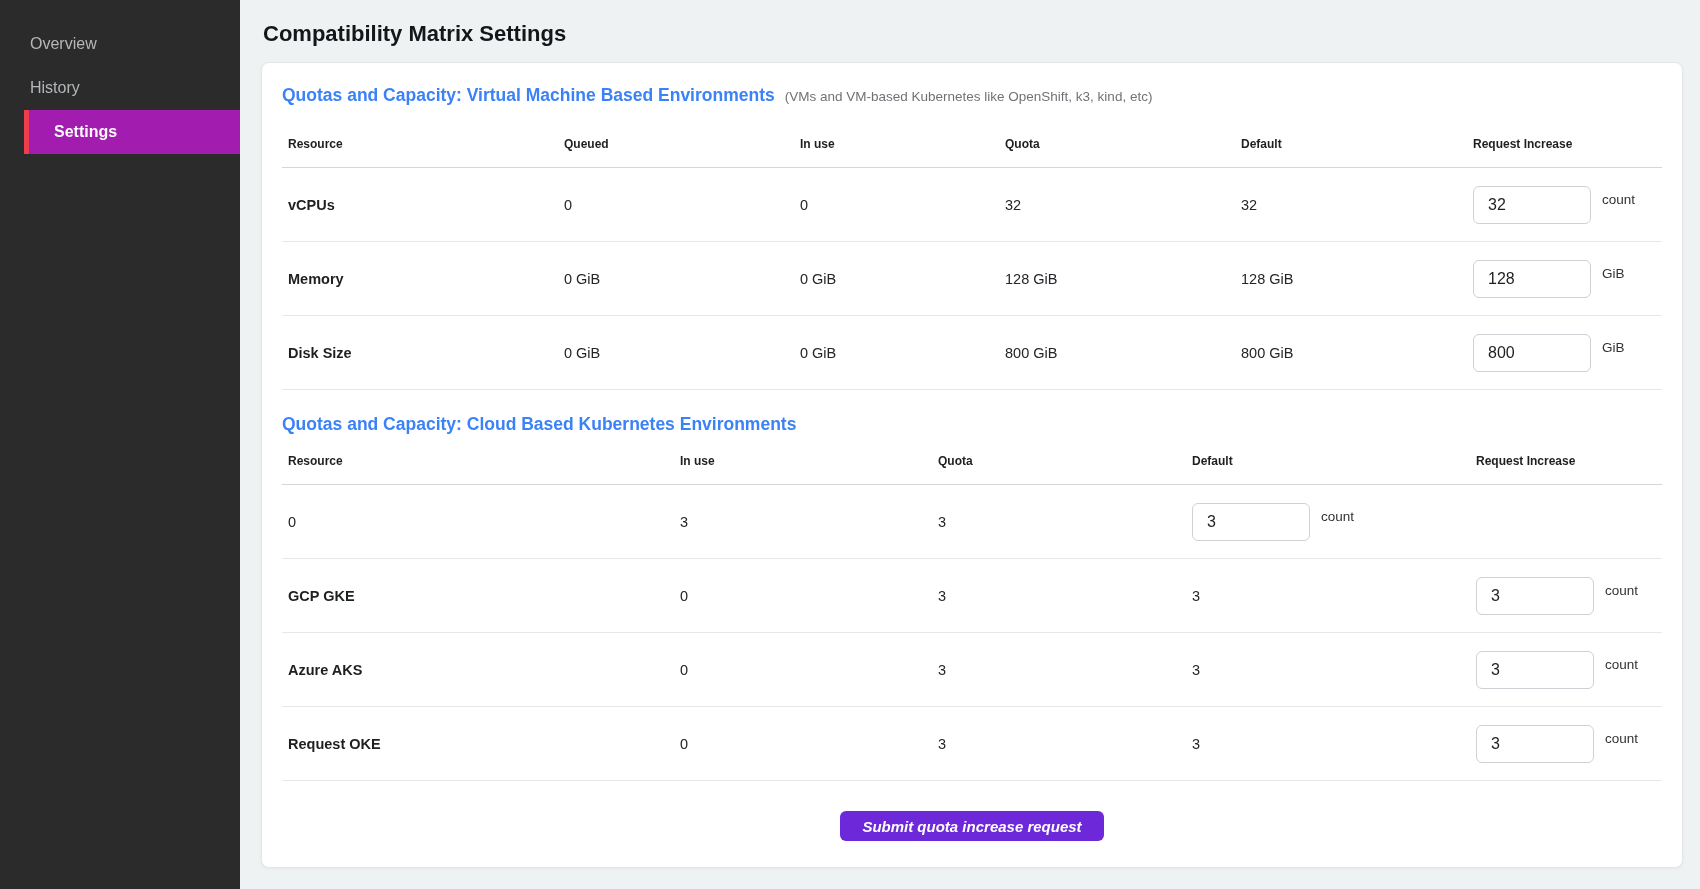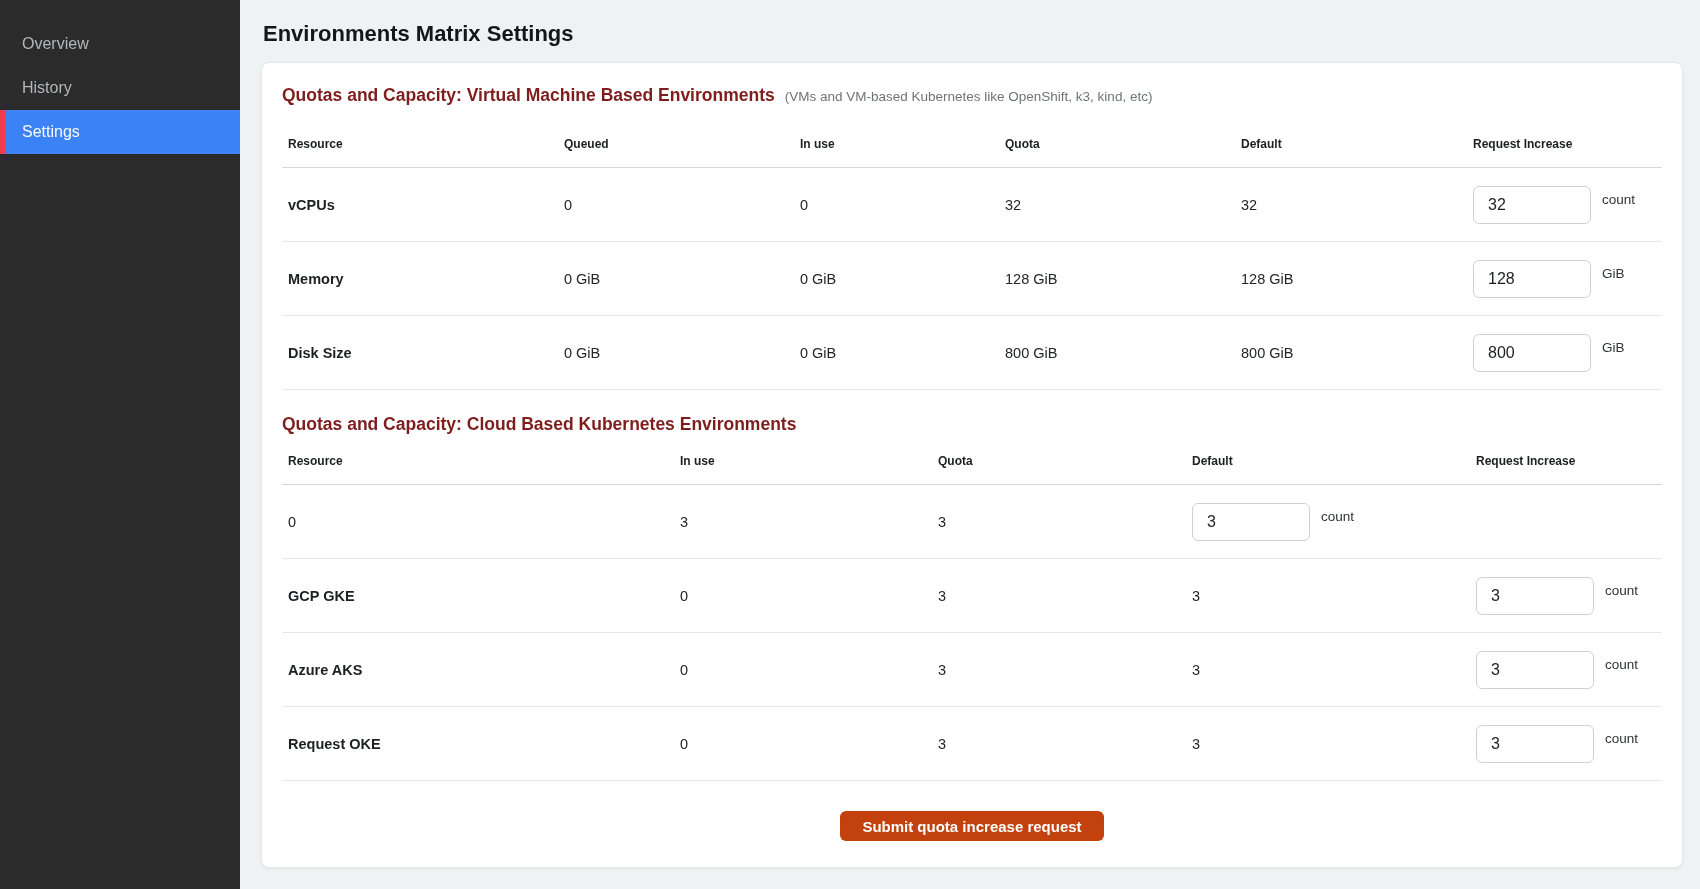--- a/index.html
+++ b/index.html
@@ -21,30 +21,31 @@
   .sidebar {
     width: 240px;
     flex-shrink: 0;
     background: #2b2b2b;
     padding-top: 22px;
   }
   .nav-item {
     height: 44px;
     display: flex;
     align-items: center;
-    padding-left: 17px;
+    padding-left: 25px;
     border-left: 5px solid transparent;
     color: #b4b7b9;
     font-size: 16px;
     cursor: pointer;
   }
   .nav-item.active {
-    background: #3b82f6;
+    background: #a21caf;
     color: #fafafa;
-    font-weight: 400;
+    font-weight: 700;
+    margin-left: 24px;
   }
 
   
   .main {
     flex: 1;
     padding: 18px 17px 0 21px;
     overflow: hidden;
   }
   .page-title {
     font-size: 22px;
@@ -65,21 +66,21 @@
 
   .section-head {
     display: flex;
     align-items: baseline;
     gap: 10px;
     line-height: 24px;
   }
   .section-title {
     font-size: 17.5px;
     font-weight: 600;
-    color: #7f1d1d;
+    color: #3b82f6;
   }
   .section-sub {
     font-size: 13.5px;
     color: #6f7377;
   }
   .section-head.second { margin-top: 22px; }
 
   
   .grid-vm  { display: grid; grid-template-columns: 276px 236px 205px 236px 232px 1fr; padding-left: 6px; }
   .grid-k8s { display: grid; grid-template-columns: 392px 258px 254px 284px 1fr; padding-left: 6px; }
@@ -153,21 +154,21 @@
     </div>
     <div class="nav-item">
       <span>History</span>
     </div>
     <div class="nav-item active" id="active-nav" style="border-left-color: rgb(238, 62, 78);">
       <span>Settings</span>
     </div>
   </div>
 
   <div class="main">
-    <h1 class="page-title">Environments Matrix Settings</h1>
+    <h1 class="page-title">Compatibility Matrix Settings</h1>
 
     <div class="card">
 
       <div class="section-head">
         <span class="section-title">Quotas and Capacity: Virtual Machine Based Environments</span>
         <span class="section-sub">(VMs and VM-based Kubernetes like OpenShift, k3, kind, etc)</span>
       </div>
       <div class="table" id="vm-table">
         <div class="thead grid-vm">
             <div class="hcell">Resource</div>
@@ -262,18 +263,18 @@
               <div class="cell">3</div>
               <div class="req-cell">
                 <input type="text" class="qty" value="3" style="">
                 <span class="unit">count</span>
               </div>
             </div>
           </div>
       </div>
 
       <div class="card-footer">
-        <button class="submit-btn" id="submit-btn" style="background: #c2410c;">Submit quota increase request</button>
+        <button class="submit-btn" id="submit-btn" style="background: #6d28d9; font-style: italic;">Submit quota increase request</button>
       </div>
 
     </div>
   </div>
 </div>
 
 </body></html>

